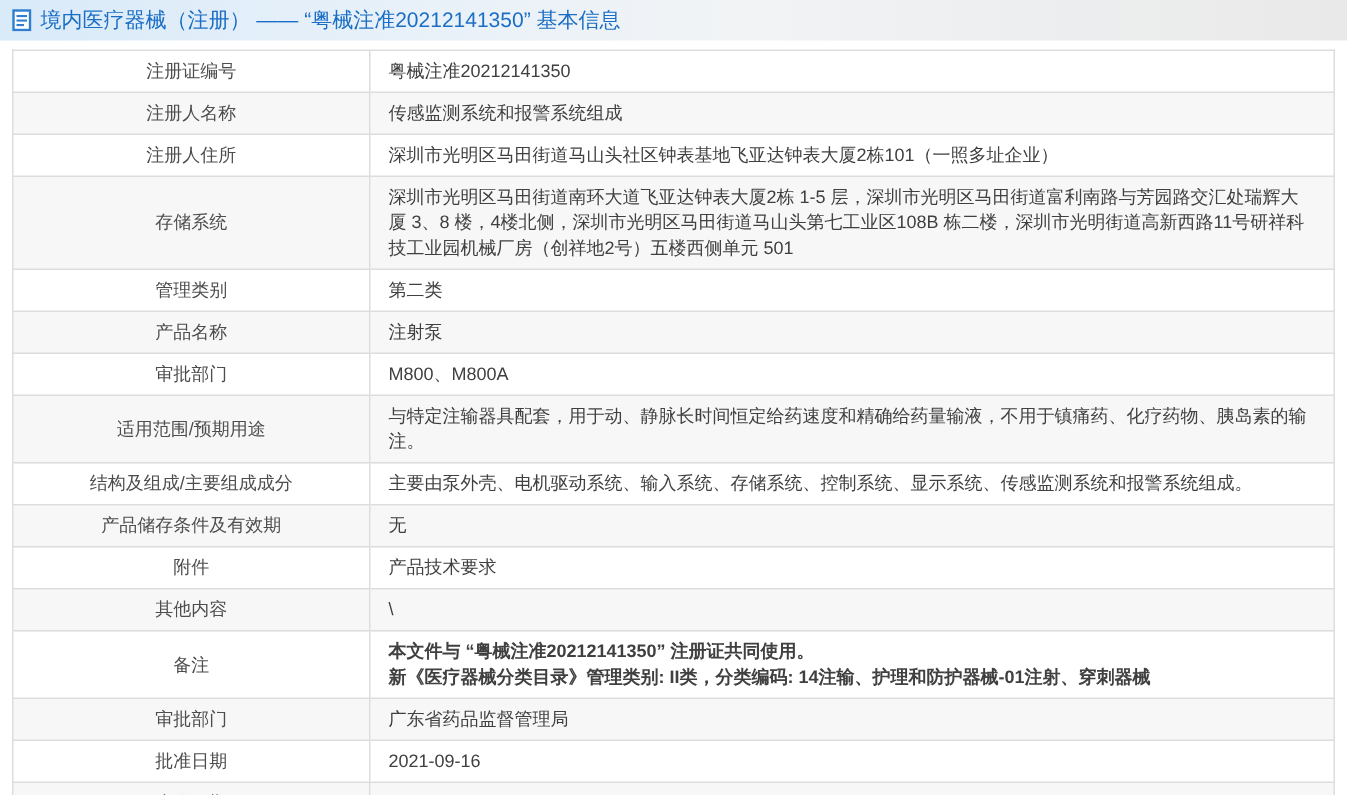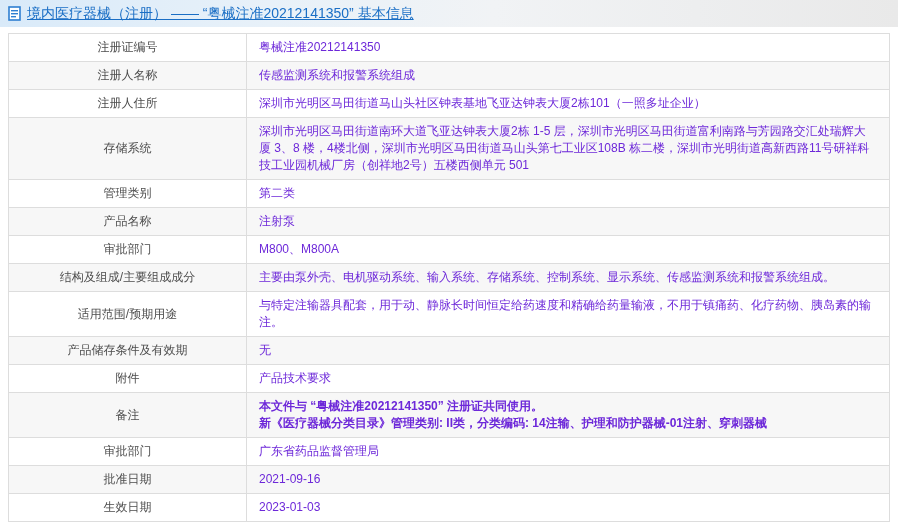--- a/index.html
+++ b/index.html
@@ -23,21 +23,20 @@
   .doc-icon {
     width: 14px;
     height: 15px;
     margin-right: 5px;
     flex: 0 0 auto;
   }
   .page-title {
     font-size: 14px;
     color: #1a6ec5;
     white-space: nowrap;
-    text-decoration: underline;
   }
   
   table.info-table {
     border-collapse: collapse;
     table-layout: fixed;
     width: 882px;
     margin: 6px 8px 0 8px;
     font-size: 12px;
     color: #4d4d4d;
     border: 1px solid #cccccc;
@@ -51,21 +50,21 @@
     padding: 5px 12px;
     border: 1px solid #dddddd;
     color: #4d4d4d;
     line-height: 17px;
   }
   table.info-table td {
     text-align: left;
     vertical-align: middle;
     padding: 5px 12px;
     border: 1px solid #dddddd;
-    color: #6d28d9;
+    color: #404040;
     line-height: 17px;
     word-break: break-all;
   }
   .value-line { line-height: 17px; font-weight: bold; }
 </style>
 </head>
 <body>
 
 <div class="page-header">
   <svg class="doc-icon" viewBox="0 0 14 15" aria-hidden="true">
@@ -101,34 +100,38 @@
       </tr>
       <tr>
         <th>产品名称</th>
         <td>注射泵</td>
       </tr>
       <tr>
         <th>审批部门</th>
         <td>M800、M800A</td>
       </tr>
       <tr>
+        <th>适用范围/预期用途</th>
+        <td>与特定注输器具配套，用于动、静脉长时间恒定给药速度和精确给药量输液，不用于镇痛药、化疗药物、胰岛素的输注。</td>
+      </tr>
+      <tr>
         <th>结构及组成/主要组成成分</th>
         <td>主要由泵外壳、电机驱动系统、输入系统、存储系统、控制系统、显示系统、传感监测系统和报警系统组成。</td>
-      </tr>
-      <tr>
-        <th>适用范围/预期用途</th>
-        <td>与特定注输器具配套，用于动、静脉长时间恒定给药速度和精确给药量输液，不用于镇痛药、化疗药物、胰岛素的输注。</td>
       </tr>
       <tr>
         <th>产品储存条件及有效期</th>
         <td>无</td>
       </tr>
       <tr>
         <th>附件</th>
         <td>产品技术要求</td>
+      </tr>
+      <tr>
+        <th>其他内容</th>
+        <td>\</td>
       </tr>
       <tr>
         <th>备注</th>
         <td>
           <div class="value-line">本文件与 “粤械注准20212141350” 注册证共同使用。</div>
           <div class="value-line">新《医疗器械分类目录》管理类别: II类，分类编码: 14注输、护理和防护器械-01注射、穿刺器械</div>
         </td>
       </tr>
       <tr>
         <th>审批部门</th>

